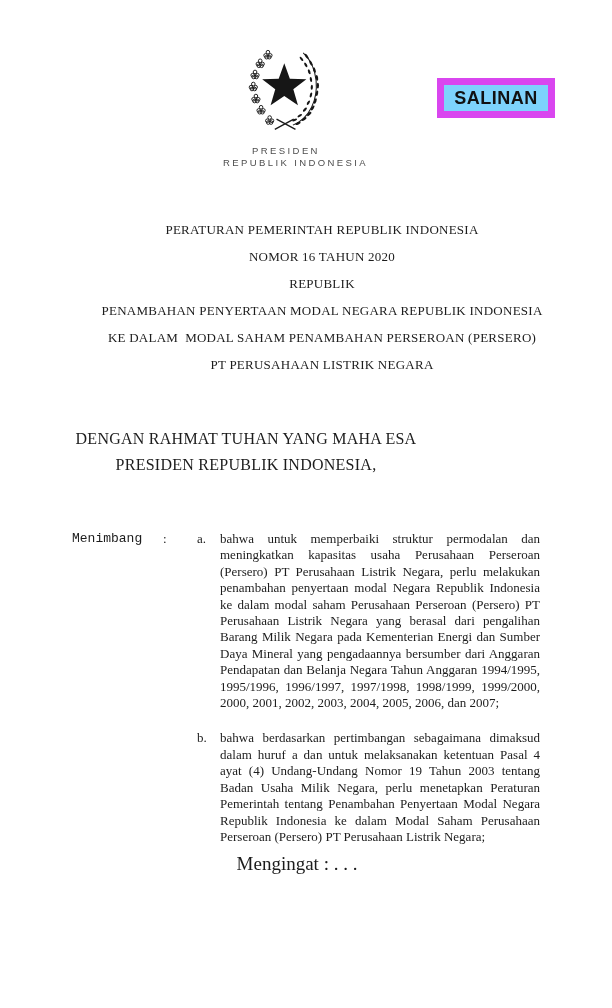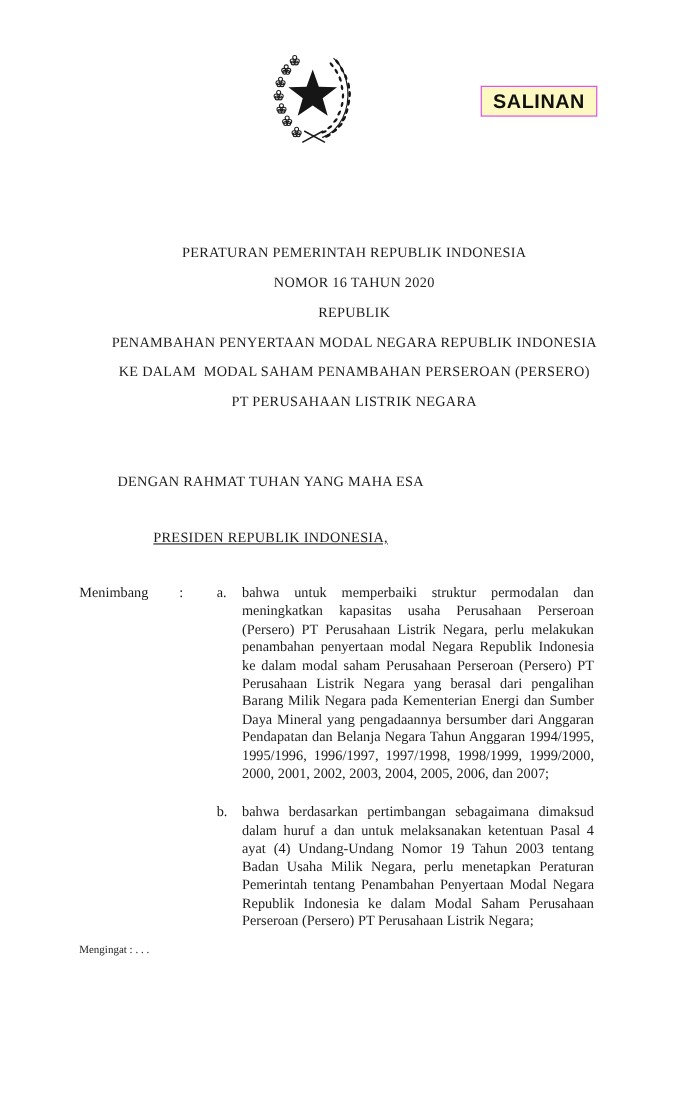--- a/index.html
+++ b/index.html
@@ -32,78 +32,78 @@
     white-space: nowrap;
   }
 
   
   .stamp {
     position: absolute;
     top: 78px;
     left: 437px;
     width: 104px;
     height: 26px;
-    border: 1px solid #d946ef;
+    border: 7px solid #d946ef;
     display: flex;
     align-items: center;
     justify-content: center;
     font-family: "Liberation Sans", sans-serif;
     font-weight: bold;
     font-size: 18px;
     letter-spacing: 0.5px;
     color: #111;
-    background: #fef9c3;
+    background: #7dd3fc;
   }
 
   
   .title-block {
     position: absolute;
     top: 216px;
     left: 16px;
     width: 612px;
     text-align: center;
     font-size: 13px;
     letter-spacing: 0.25px;
   }
   .title-block .t-line { line-height: 27px; white-space: pre; }
 
   .invocation, .issuer {
     position: absolute;
     left: 0;
     width: 492px;
     text-align: center;
-    font-size: 13px;
+    font-size: 16px;
     letter-spacing: 0.25px;
   }
   .invocation { top: 430px; }
-  .issuer { top: 481px; text-decoration: underline; }
+  .issuer { top: 456px; }
 
   
   .considering {
     position: absolute;
     top: 531px;
     left: 72px;
     width: 468px;
     font-size: 13px;
     line-height: 16.4px;
   }
   .c-row { display: flex; }
-  .c-label { width: 91px; flex: none; }
+  .c-label { width: 91px; flex: none; font-family: Liberation Mono, monospace; }
   .c-sep { width: 34px; flex: none; }
   .c-items { flex: 1; }
   .c-item { display: flex; margin-bottom: 19px; }
   .c-item:last-child { margin-bottom: 0; }
   .c-letter { width: 23px; flex: none; }
   .c-text { flex: 1; text-align: justify; text-justify: inter-word; }
 
   .catchword {
     margin-top: 11px;
-    text-align: left;
+    text-align: center;
     padding-right: 18px;
-    font-size: 10px;
+    font-size: 19px;
   }
 </style>
 </head>
 <body>
 
 <div class="page">
 
   <div class="letterhead">
     <span>
       <svg viewBox="0 0 100 100" width="86" height="86" aria-hidden="true">
@@ -183,20 +183,24 @@
           <ellipse rx="1.3" ry="3" transform="translate(80,48) rotate(3)"></ellipse>
           <ellipse rx="1.3" ry="3" transform="translate(79,39) rotate(-10)"></ellipse>
           <ellipse rx="1.3" ry="3" transform="translate(77,30) rotate(-20)"></ellipse>
           <ellipse rx="1.3" ry="3" transform="translate(73,22) rotate(-30)"></ellipse>
           <ellipse rx="1.3" ry="3" transform="translate(68,15) rotate(-38)"></ellipse>
         </g>
 
         <path d="M39,85 L61,97 M59,85 L37,97" fill="none" stroke="#1a1a1a" stroke-width="1.6"></path>
       </svg>
     </span>
+    <div class="letterhead-text">
+      <div>PRESIDEN</div>
+      <div>REPUBLIK INDONESIA</div>
+    </div>
   </div>
 
   <div class="stamp">SALINAN</div>
 
   <div class="title-block">
     <div class="t-line">PERATURAN PEMERINTAH REPUBLIK INDONESIA</div>
     <div class="t-line">NOMOR 16 TAHUN 2020</div>
     <div class="t-line">REPUBLIK</div>
     <div class="t-line">PENAMBAHAN PENYERTAAN MODAL NEGARA REPUBLIK INDONESIA</div>
     <div class="t-line">KE DALAM  MODAL SAHAM PENAMBAHAN PERSEROAN (PERSERO)</div>

